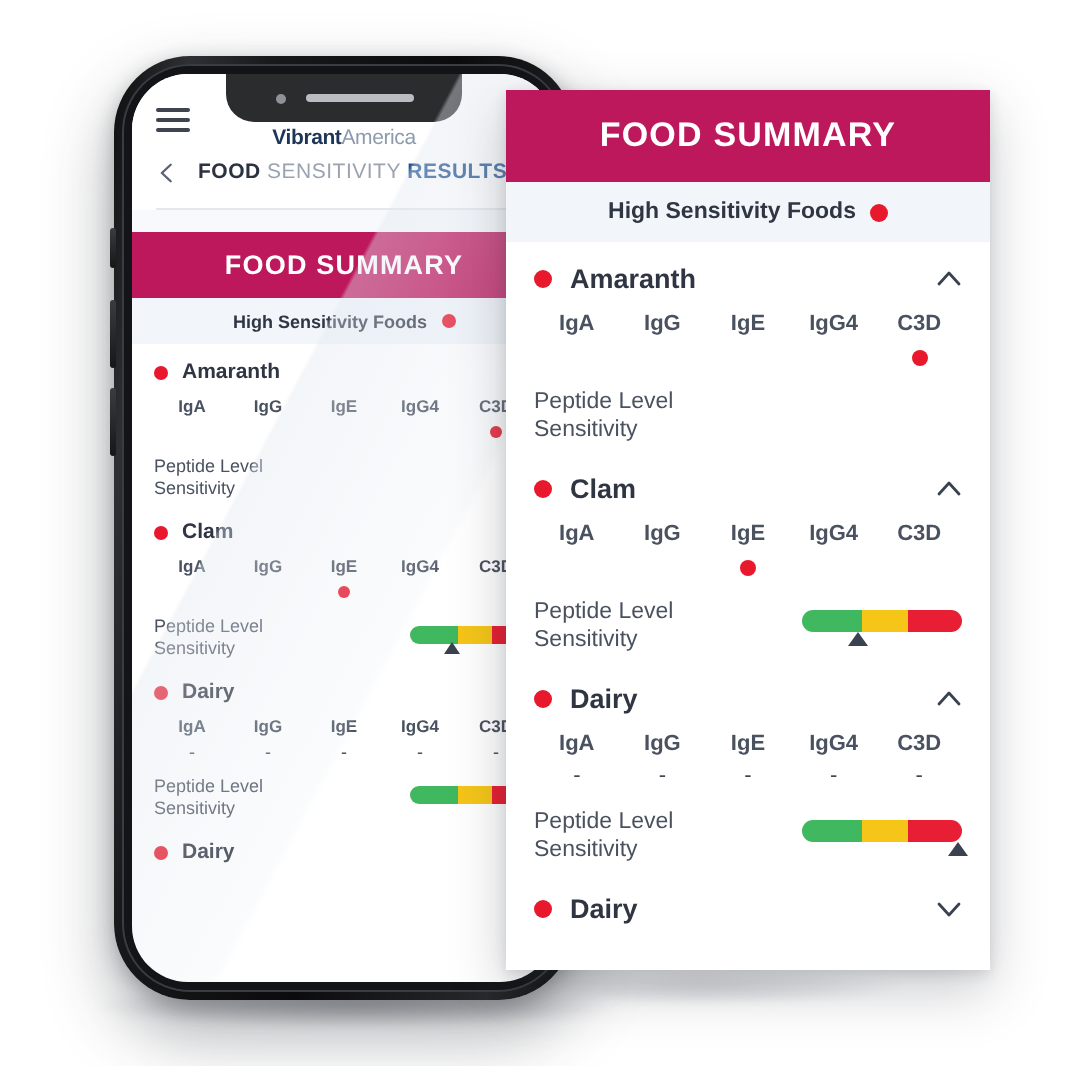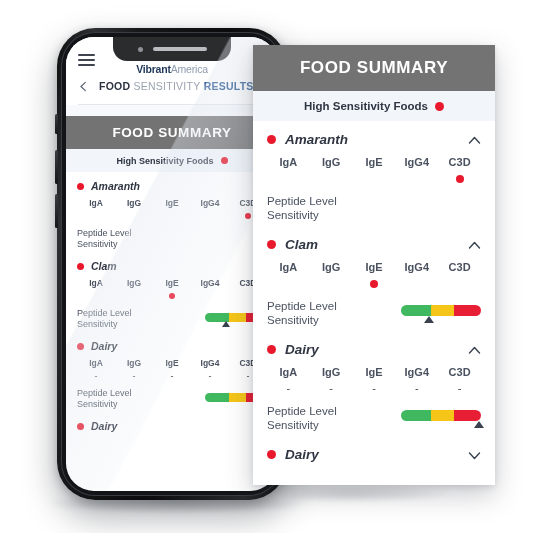--- a/index.html
+++ b/index.html
@@ -212,21 +212,21 @@
     margin-top: 7px;
   }
   .hdr-gap {
     height: 11px;
     background: #f7f9fc;
   }
 
   
   .card { background: #ffffff; }
   .card-title {
-    background: #737373;
+    background: #be185d;
     color: #ffffff;
     text-align: center;
     font-weight: bold;
     letter-spacing: 0.6px;
   }
   .card-sub {
     background: #f2f6fb;
     display: flex;
     align-items: center;
     justify-content: center;
@@ -236,23 +236,22 @@
   }
   .dot {
     border-radius: 50%;
     background: #e8192c;
     flex: none;
     display: inline-block;
   }
 
   .food-row {
     display: flex;
-    align-items: flex-end;
+    align-items: center;
     justify-content: space-between;
-    font-style: italic;
   }
   .food-name-wrap {
     display: flex;
     align-items: center;
   }
   .food-name {
     font-weight: bold;
     color: #2f3542;
   }
   .chev { flex: none; cursor: pointer; }

